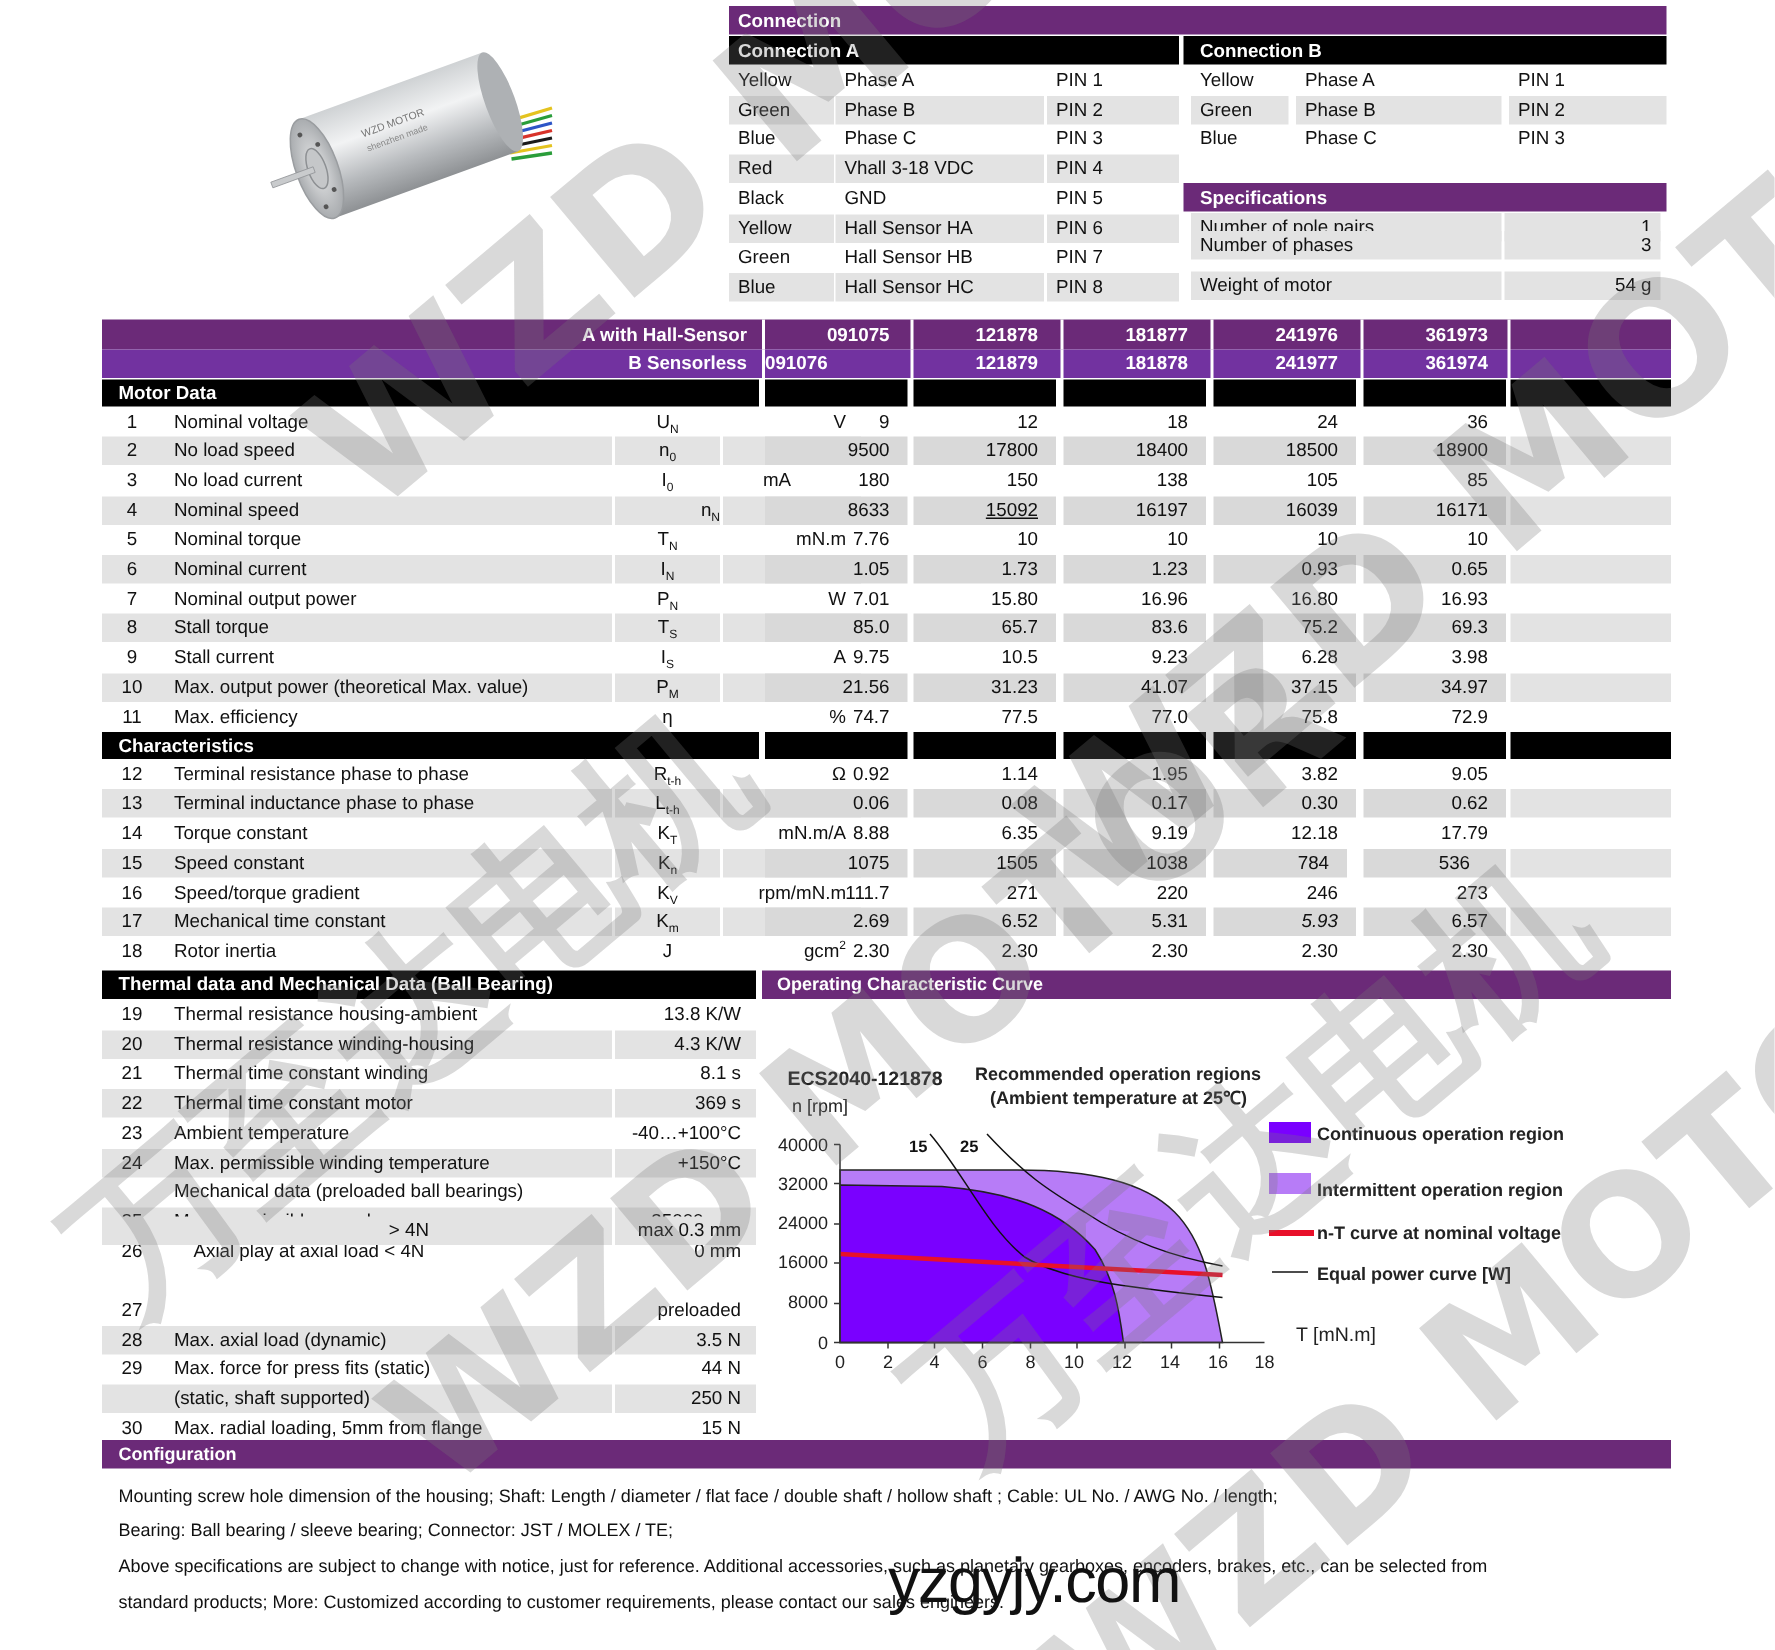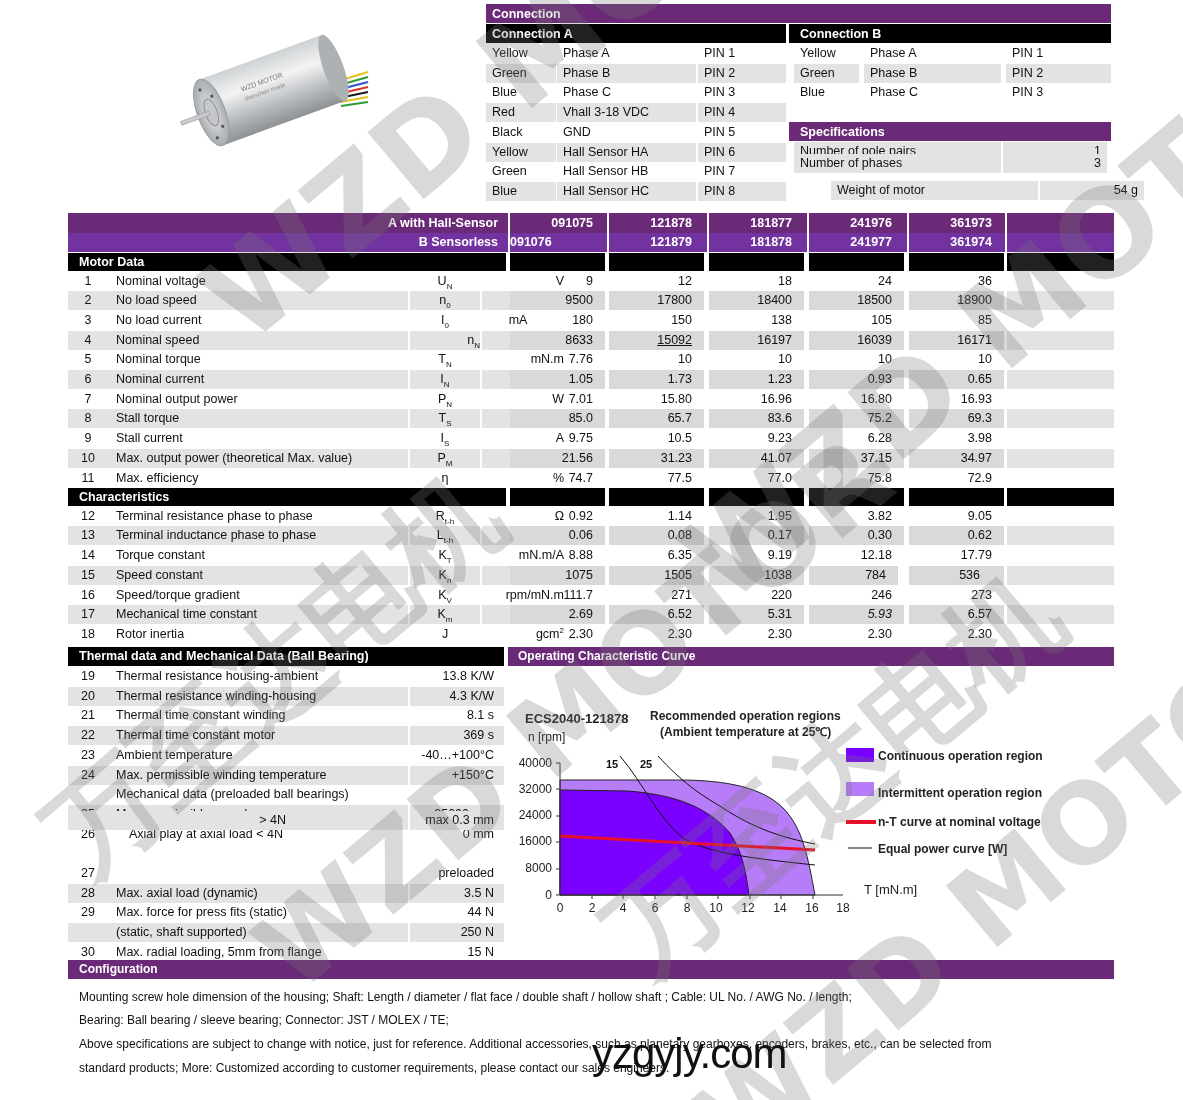--- a/index.html
+++ b/index.html
@@ -144,21 +144,21 @@
 </div>
 <div id="specs">
     <div class="row" style="top:142px; left:789px; width:322px;">
       <div class="cell  shade" style="left:5px; width:207px; padding:0 6px; box-sizing:border-box;">Number of pole pairs</div>
       <div class="cell r shade" style="left:214px; width:104px; padding:0 6px; box-sizing:border-box;">1</div>
     </div>
     <div class="row" style="top:154px; left:789px; width:322px;">
       <div class="cell  shade" style="left:5px; width:207px; padding:0 6px; box-sizing:border-box;">Number of phases</div>
       <div class="cell r shade" style="left:214px; width:104px; padding:0 6px; box-sizing:border-box;">3</div>
     </div>
-    <div class="row" style="top:181.4px; left:826px; width:322px;">
+    <div class="row" style="top:181.4px; left:789px; width:322px;">
       <div class="cell  shade" style="left:5px; width:207px; padding:0 6px; box-sizing:border-box;">Weight of motor</div>
       <div class="cell r shade" style="left:214px; width:104px; padding:0 6px; box-sizing:border-box;">54 g</div>
     </div>
   </div>
 
 <div class="abs purple" style="left:68px; top:213px; width:1046px; height:20px;"></div>
 <div class="abs purple2" style="left:68px; top:233px; width:1046px; height:19px;"></div>
 <div class="abs" style="left:68px; top:213px; width:430px; height:20px; line-height:21px; text-align:right; color:#fff; font-weight:bold;">A with Hall-Sensor</div>
 <div class="abs" style="left:68px; top:233px; width:430px; height:19px; line-height:19px; text-align:right; color:#fff; font-weight:bold;">B Sensorless</div>
 <div id="model-cols">

